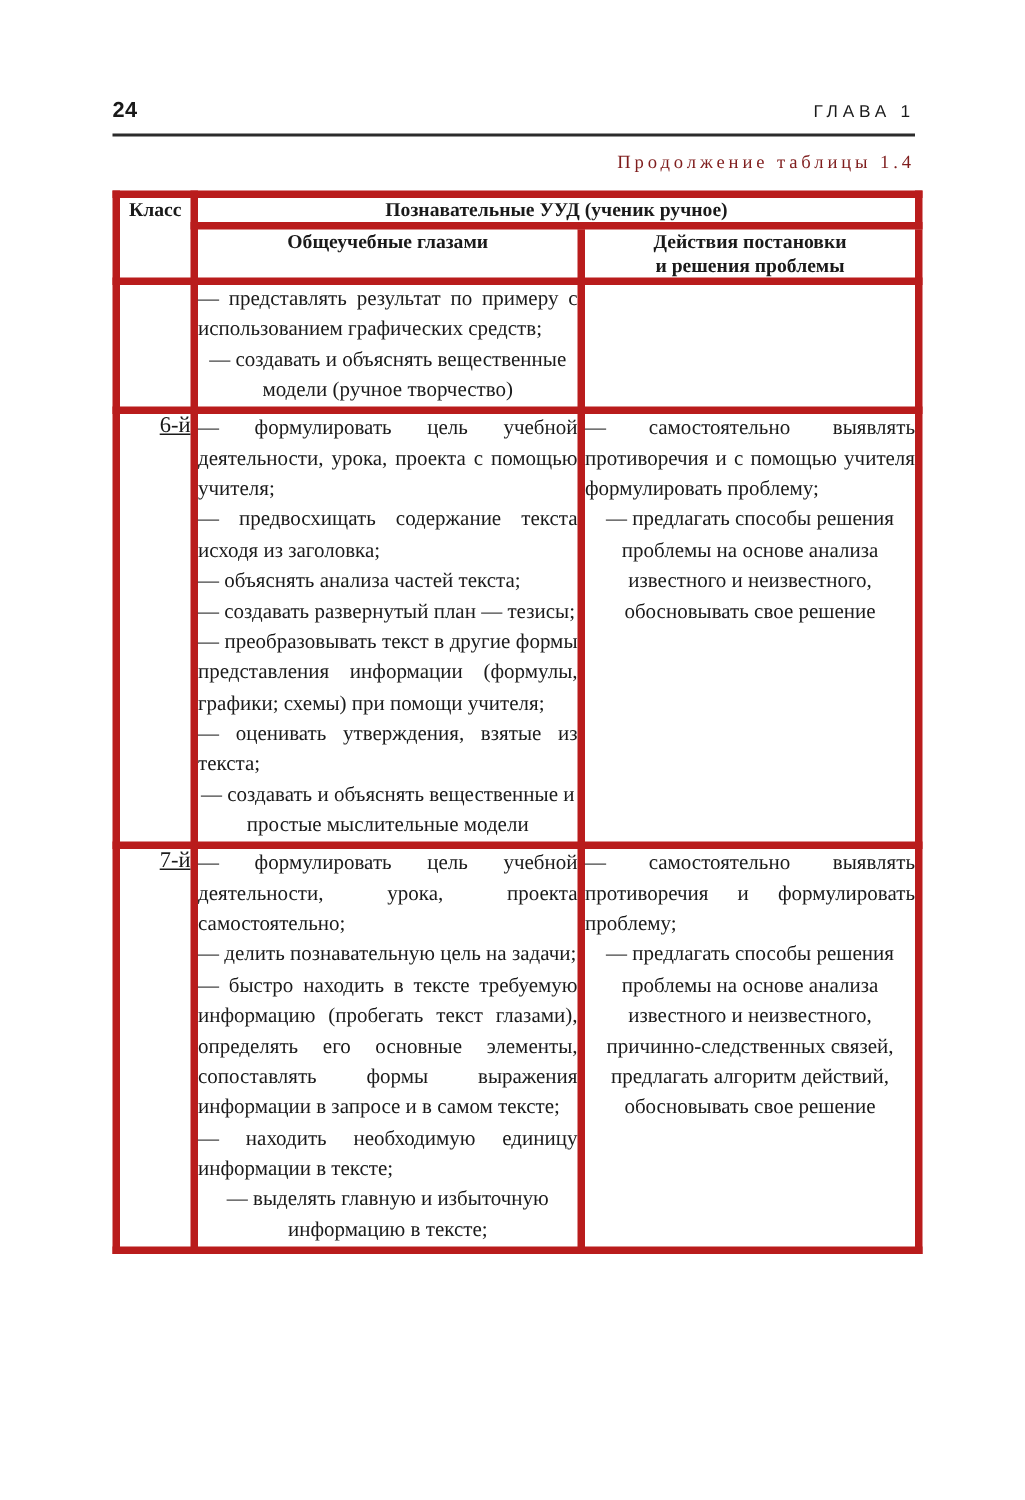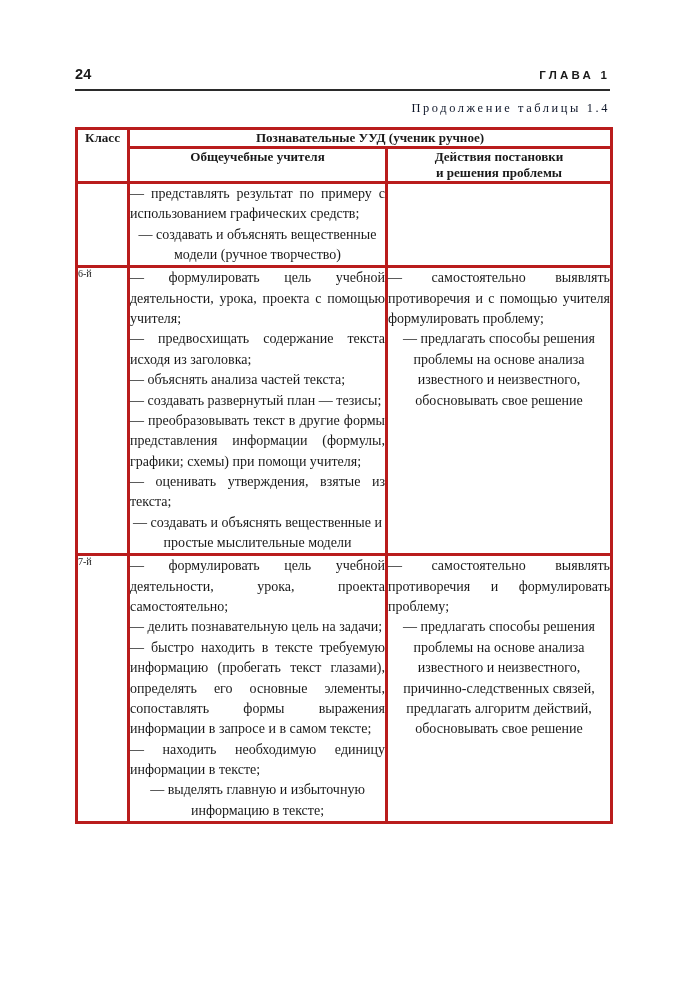--- a/index.html
+++ b/index.html
@@ -36,58 +36,58 @@
     font-family: "Liberation Sans", "DejaVu Sans", sans-serif;
   }
   .folio {
     font-size: 14.5px;
     font-weight: bold;
     letter-spacing: 0.2px;
     color: #1a1a1a;
   }
   .chapter-label {
     font-size: 11.5px;
-    font-weight: bold;
+    font-weight: normal;
     letter-spacing: 3.2px;
     color: #1a1a1a;
   }
   .head-rule {
     position: absolute;
     left: 75px;
     top: 89px;
     width: 535px;
     height: 1.6px;
     background: #2b2b2b;
   }
 
   
   .table-caption {
     position: absolute;
     right: 73px;
     top: 101px;
     font-size: 12.4px;
     letter-spacing: 2.6px;
-    color: #0f172a;
+    color: #7f1d1d;
     white-space: nowrap;
   }
 
   
   .tbl-wrap {
     position: absolute;
     left: 75px;
     top: 127px;
     width: 535px;
   }
   table.uud {
     border-collapse: collapse;
     width: 535px;
     table-layout: fixed;
   }
   table.uud td, table.uud th {
-    border: 3px solid #b91c1c;
+    border: 5px solid #b91c1c;
     vertical-align: top;
     padding: 0;
   }
   .col-class  { width: 52px; }
   .col-left   { width: 258px; }
   .col-right  { width: 225px; }
 
   th.hd {
     text-align: center;
     font-weight: bold;
@@ -97,24 +97,25 @@
     vertical-align: middle;
   }
   th.hd-span {
     padding: 5px 4px 5px 4px;
   }
   th.hd-class {
     vertical-align: middle;
   }
 
   td.cls {
-    text-align: left;
-    font-size: 10px;
+    text-align: right;
+    font-size: 15px;
     padding: 8px 3px 0 3px;
     vertical-align: top;
+    text-decoration: underline;
   }
 
   td.body-cell {
     padding: 7px 8px 9px 8px;
     font-size: 14px;
     line-height: 1.455;
     text-align: justify;
     text-justify: inter-word;
     hyphens: manual;
   }
@@ -146,21 +147,21 @@
         <col class="col-class">
         <col class="col-left">
         <col class="col-right">
       </colgroup>
       <thead>
         <tr>
           <th class="hd hd-class" rowspan="2">Класс</th>
           <th class="hd hd-span" colspan="2">Познавательные УУД (ученик ручное)</th>
         </tr>
         <tr>
-          <th class="hd">Общеучебные учителя</th>
+          <th class="hd">Общеучебные глазами</th>
           <th class="hd">
             <span>Действия постановки</span><br>
             <span>и решения проблемы</span>
           </th>
         </tr>
       </thead>
       <tbody>
 
         <tr>
           <td class="cls"></td>

